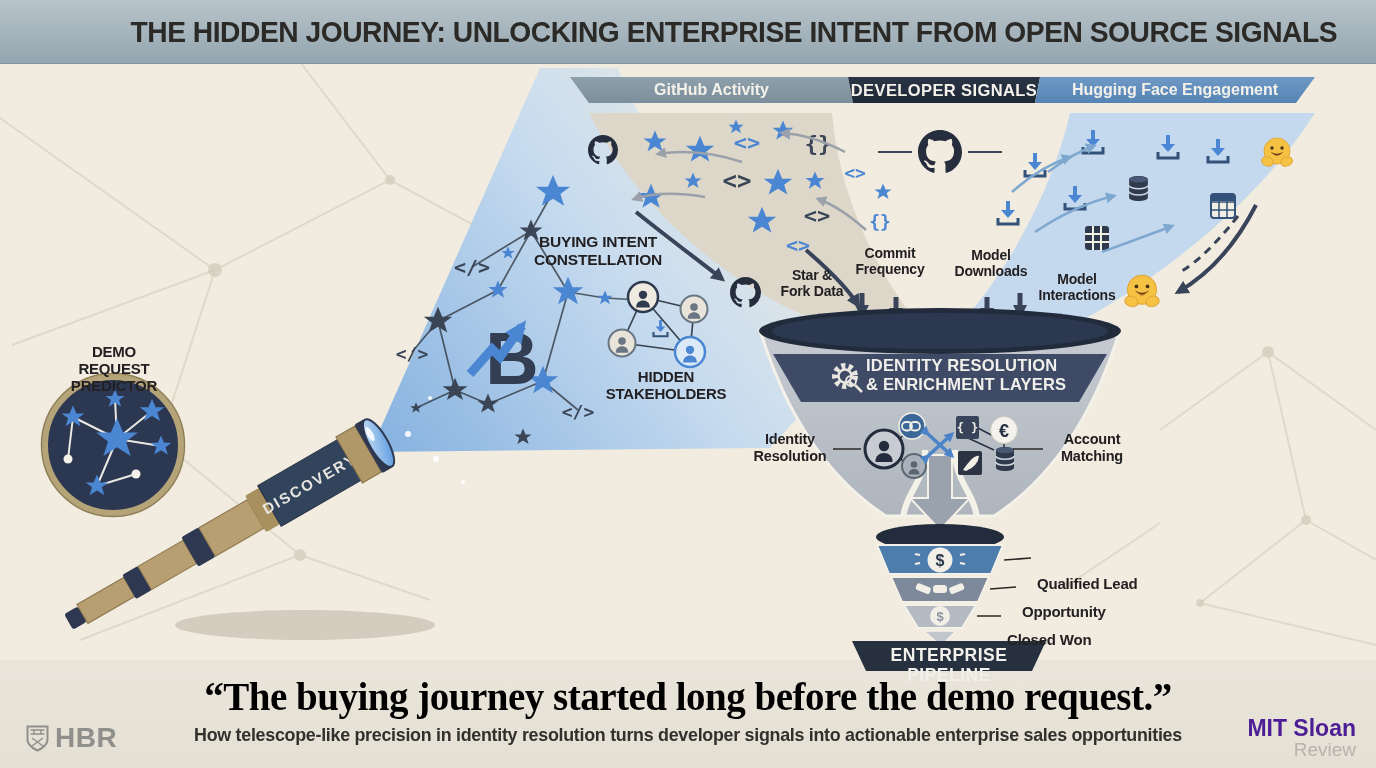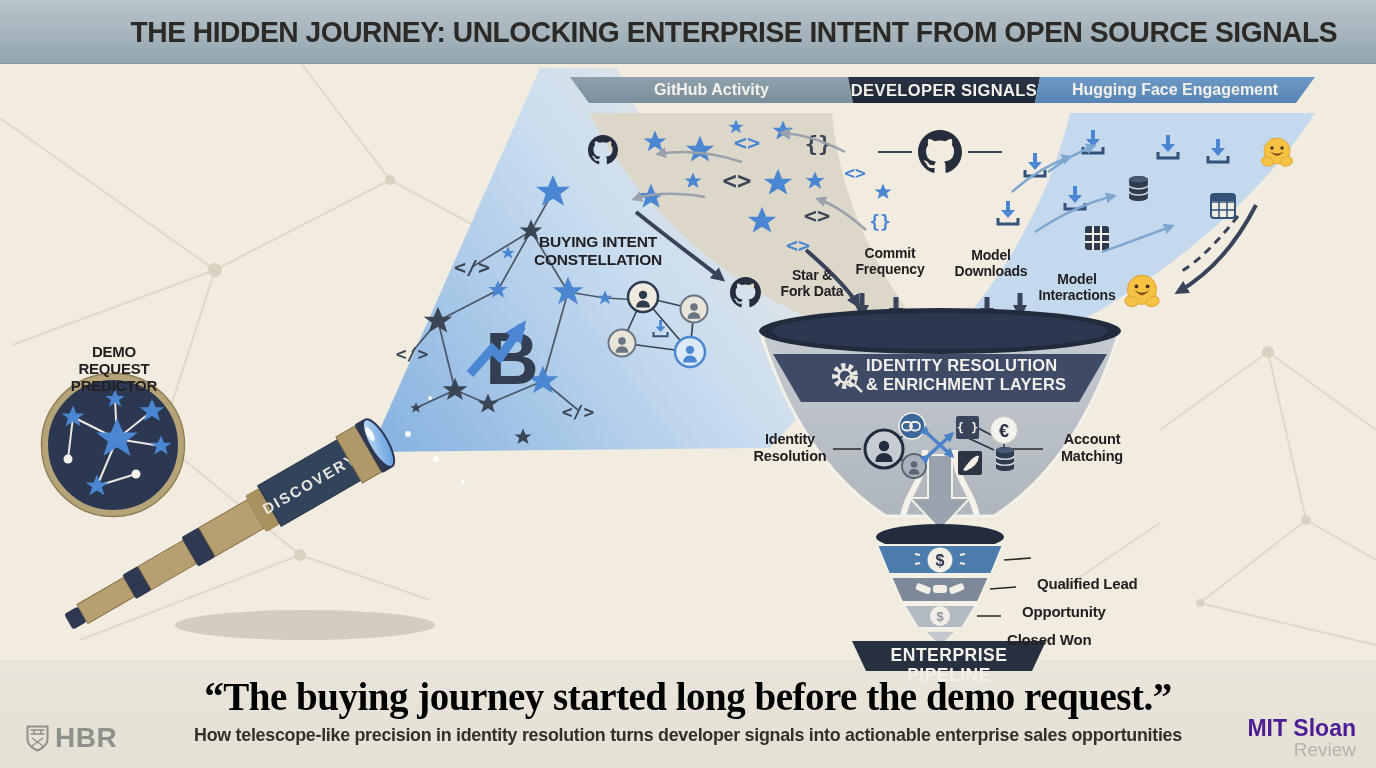--- a/index.html
+++ b/index.html
@@ -390,20 +390,22 @@
     <span>DEVELOPER SIGNALS</span>
   </div>
   <div class="seg" id="seg-hf">
     <span>Hugging Face Engagement</span>
   </div>
 
   <div class="label" style="left:55px;top:343px;width:118px;font-size:15px;">DEMO REQUEST
 PREDICTOR</div>
   <div class="label" style="left:533px;top:233px;width:130px;font-size:15.5px;">BUYING INTENT
 CONSTELLATION</div>
+  <div class="label" style="left:602px;top:368px;width:128px;font-size:15px;">HIDDEN
+STAKEHOLDERS</div>
   <div class="label" style="left:773px;top:268px;width:78px;font-size:14px;">Star &amp;
 Fork Data</div>
   <div class="label" style="left:848px;top:246px;width:84px;font-size:14px;">Commit
 Frequency</div>
   <div class="label" style="left:944px;top:248px;width:94px;font-size:14px;">Model
 Downloads</div>
   <div class="label" style="left:1024px;top:272px;width:106px;font-size:14px;">Model
 Interactions</div>
   <div class="label white" style="left:866px;top:356px;width:210px;font-size:16.5px;text-align:left;letter-spacing:.2px;">IDENTITY RESOLUTION
 &amp; ENRICHMENT LAYERS</div>

